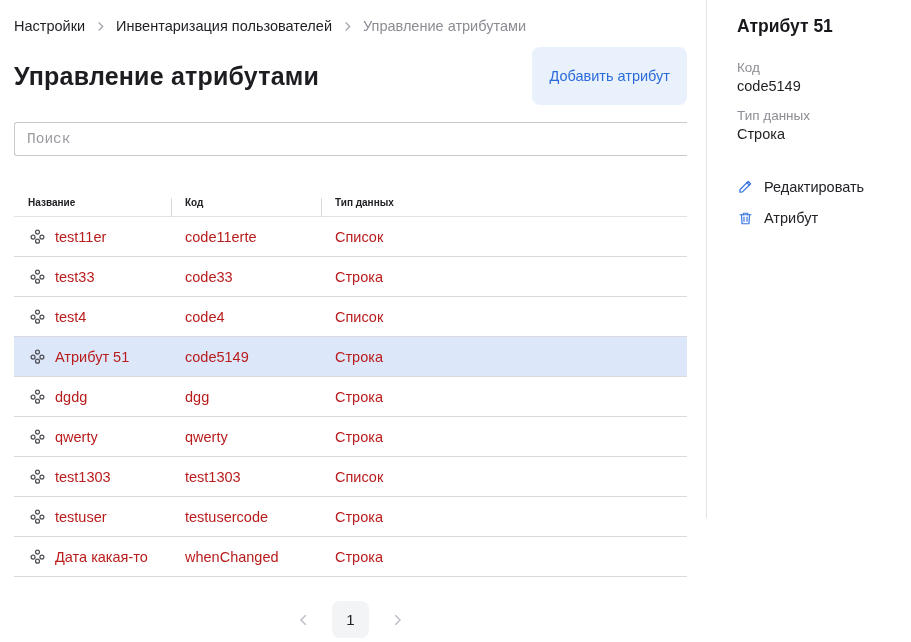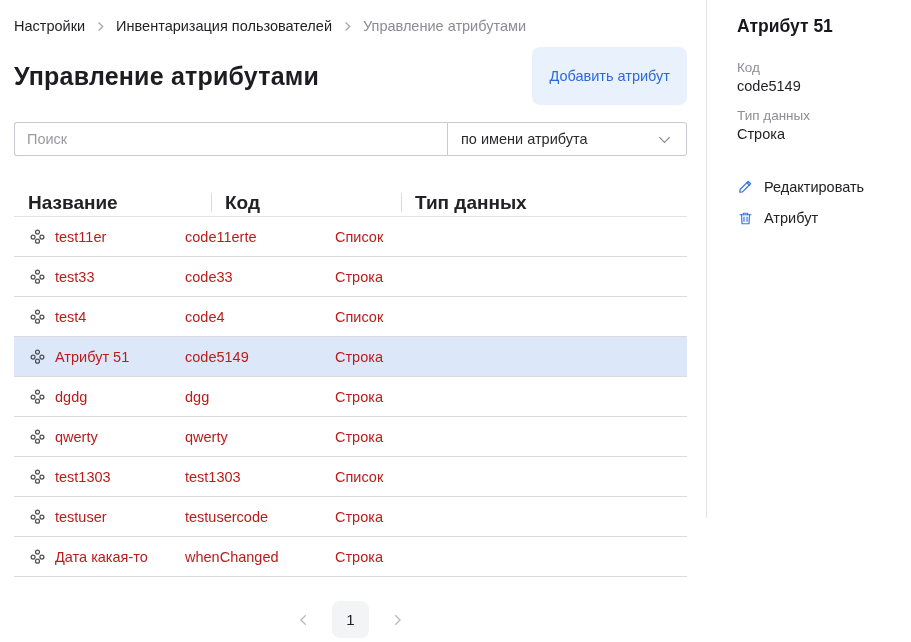--- a/index.html
+++ b/index.html
@@ -17,30 +17,30 @@
   .breadcrumb .sep { display: flex; align-items: center; color: #a6a6ae; }
 
   .title-row { margin-top: 13px; display: flex; align-items: center; justify-content: space-between; }
   .title-row h1 { font-size: 25px; font-weight: 700; letter-spacing: 0.2px; color: #1c1c21; }
   .add-btn { border: none; background: #e9f1fd; color: #2b6bd9; font-size: 14.5px;
     font-family: "Liberation Sans", sans-serif; padding: 21px 17px; border-radius: 8px; cursor: pointer; }
 
   .search-row { margin-top: 17px; display: flex; height: 34px; }
   .search-input { flex: 1 1 auto; border: 1px solid #c9c9cf; border-right: none;
     border-radius: 3px 0 0 3px; padding: 14px 12px; font-size: 14.5px;
-    font-family: Liberation Sans, sans-serif; color: #1f1f24; outline: none; }
+    font-family: Liberation Mono, monospace; color: #1f1f24; outline: none; }
   .search-input::placeholder { color: #9a9aa1; }
   .filter-select { width: 240px; border: 1px solid #c9c9cf; border-radius: 0 3px 3px 0;
     display: flex; align-items: center; justify-content: space-between;
     padding: 0 14px 0 13px; font-size: 14.5px; color: #2a2a2f; cursor: pointer; background: #fff; }
 
   
   .table { margin-top: 33px; }
   .thead { display: grid; grid-template-columns: 157px 150px 1fr; height: 28px;
-    align-items: center; border-bottom: 1px solid #e3e3e7; font-weight: 700; font-size: 19px; gap: 40px; }
+    align-items: center; border-bottom: 1px solid #e3e3e7; font-weight: 700; font-size: 10px; }
   .th { padding-left: 14px; position: relative; color: #212126; }
   .th + .th::before { content: ""; position: absolute; left: 0; top: 1px; width: 1px; height: 19px;
     background: #d9d9de; }
   .trow { display: grid; grid-template-columns: 157px 150px 1fr; height: 40px;
     align-items: center; border-bottom: 1px solid #dadade; font-size: 14.5px; cursor: pointer; }
   .trow.selected { background: #dce7fa; }
   .cell { padding-left: 14px; overflow: hidden; white-space: nowrap; color: #b91c1c; }
   .cell.name { display: flex; align-items: center; gap: 10px; padding-left: 16px; }
   .node-icon { display: inline-flex; flex: 0 0 auto; }
 
@@ -87,28 +87,20 @@
       <span class="crumb current">Управление атрибутами</span>
     </nav>
 
     <div class="title-row">
       <h1>Управление атрибутами</h1>
       <button class="add-btn">Добавить атрибут</button>
     </div>
 
     <div class="search-row">
       <input class="search-input" type="text" placeholder="Поиск" style="">
-      <div class="filter-select">
-        <span>по имени атрибута</span>
-        <span style="display:flex;">
-          <svg width="15" height="15" viewBox="0 0 16 16" fill="none" stroke="#8a8a92" stroke-width="1.3">
-              <path d="M2.5 5.5 L8 11 L13.5 5.5"></path>
-            </svg>
-        </span>
-      </div>
     </div>
 
     <div class="table">
       <div class="thead">
         <div class="th">Название</div>
         <div class="th">Код</div>
         <div class="th">Тип данных</div>
       </div>
 
       <div class="trow">

